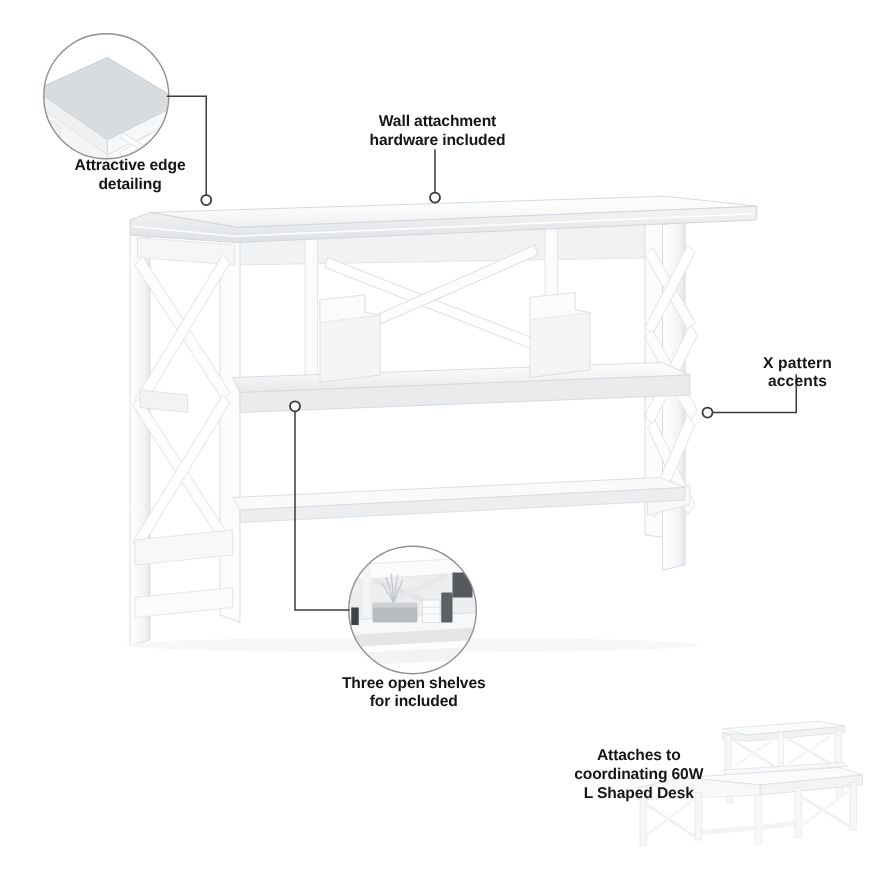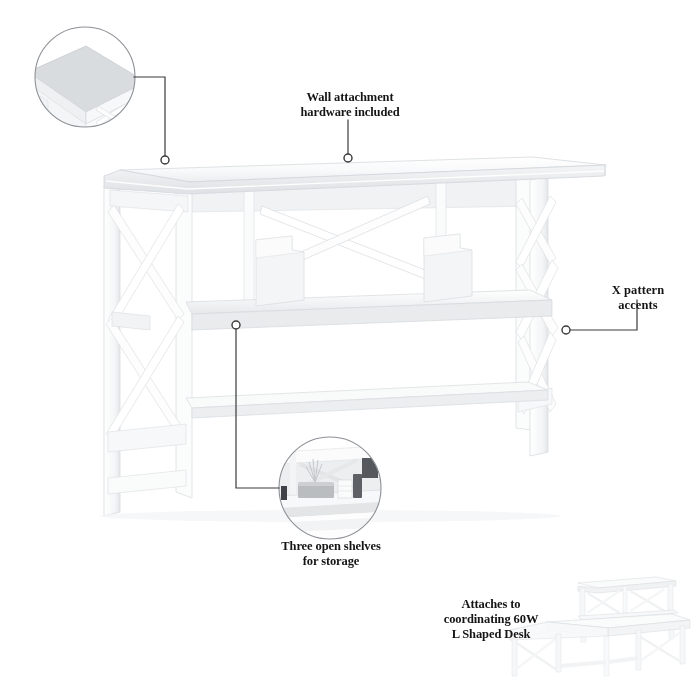--- a/index.html
+++ b/index.html
@@ -20,39 +20,39 @@
   }
   #stage svg.layer {
     position: absolute;
     left: 0;
     top: 0;
     width: 700px;
     height: 700px;
   }
   .callout-label {
     position: absolute;
-    font-family: Liberation Serif, serif;
+    font-family: Liberation Sans, sans-serif;
     font-weight: bold;
     font-size: 12.5px;
     line-height: 15px;
     color: #151515;
     text-align: center;
     letter-spacing: -0.1px;
     white-space: pre-line;
     pointer-events: none;
   }
   .callout-label.light {
     font-weight: bold;
     letter-spacing: 0.1px;
   }
   .lbl-edge      { left: 14px;  top: 125px; width: 180px; }
   .lbl-wall      { left: 256px; top: 90px;  width: 188px; }
   .lbl-xpattern  { left: 586px; top: 283px; width: 104px; }
   .lbl-shelves   { left: 236px; top: 539px; width: 190px; }
-  .lbl-attaches  { left: 396px; top: 597px; width: 190px; }
+  .lbl-attaches  { left: 416px; top: 597px; width: 190px; }
 </style>
 </head>
 <body>
 
 <div id="stage">
 
   <svg class="layer" viewBox="0 0 700 700">
     <defs>
       <linearGradient id="topGrad" x1="0" y1="0" x2="0" y2="1">
         <stop offset="0%" stop-color="#ffffff"></stop>
@@ -289,27 +289,29 @@
     </g>
 
     <g>
       <circle cx="165" cy="160" r="4" fill="#ffffff" stroke="#3a3a3a" stroke-width="1.4"></circle>
       <circle cx="348" cy="158" r="4" fill="#ffffff" stroke="#3a3a3a" stroke-width="1.4"></circle>
       <circle cx="566" cy="330" r="4" fill="#ffffff" stroke="#3a3a3a" stroke-width="1.4"></circle>
       <circle cx="236" cy="325" r="4" fill="#ffffff" stroke="#3a3a3a" stroke-width="1.4"></circle>
     </g>
   </svg>
 
+  <div class="callout-label lbl-edge">Attractive edge
+detailing</div>
 
   <div class="callout-label lbl-wall">Wall attachment
 hardware included</div>
 
   <div class="callout-label lbl-xpattern light">X pattern
 accents</div>
 
   <div class="callout-label lbl-shelves">Three open shelves
-for storage</div>
+for included</div>
 
   <div class="callout-label lbl-attaches">Attaches to
 coordinating 60W
 L Shaped Desk</div>
 
 </div>
 
 </body></html>

